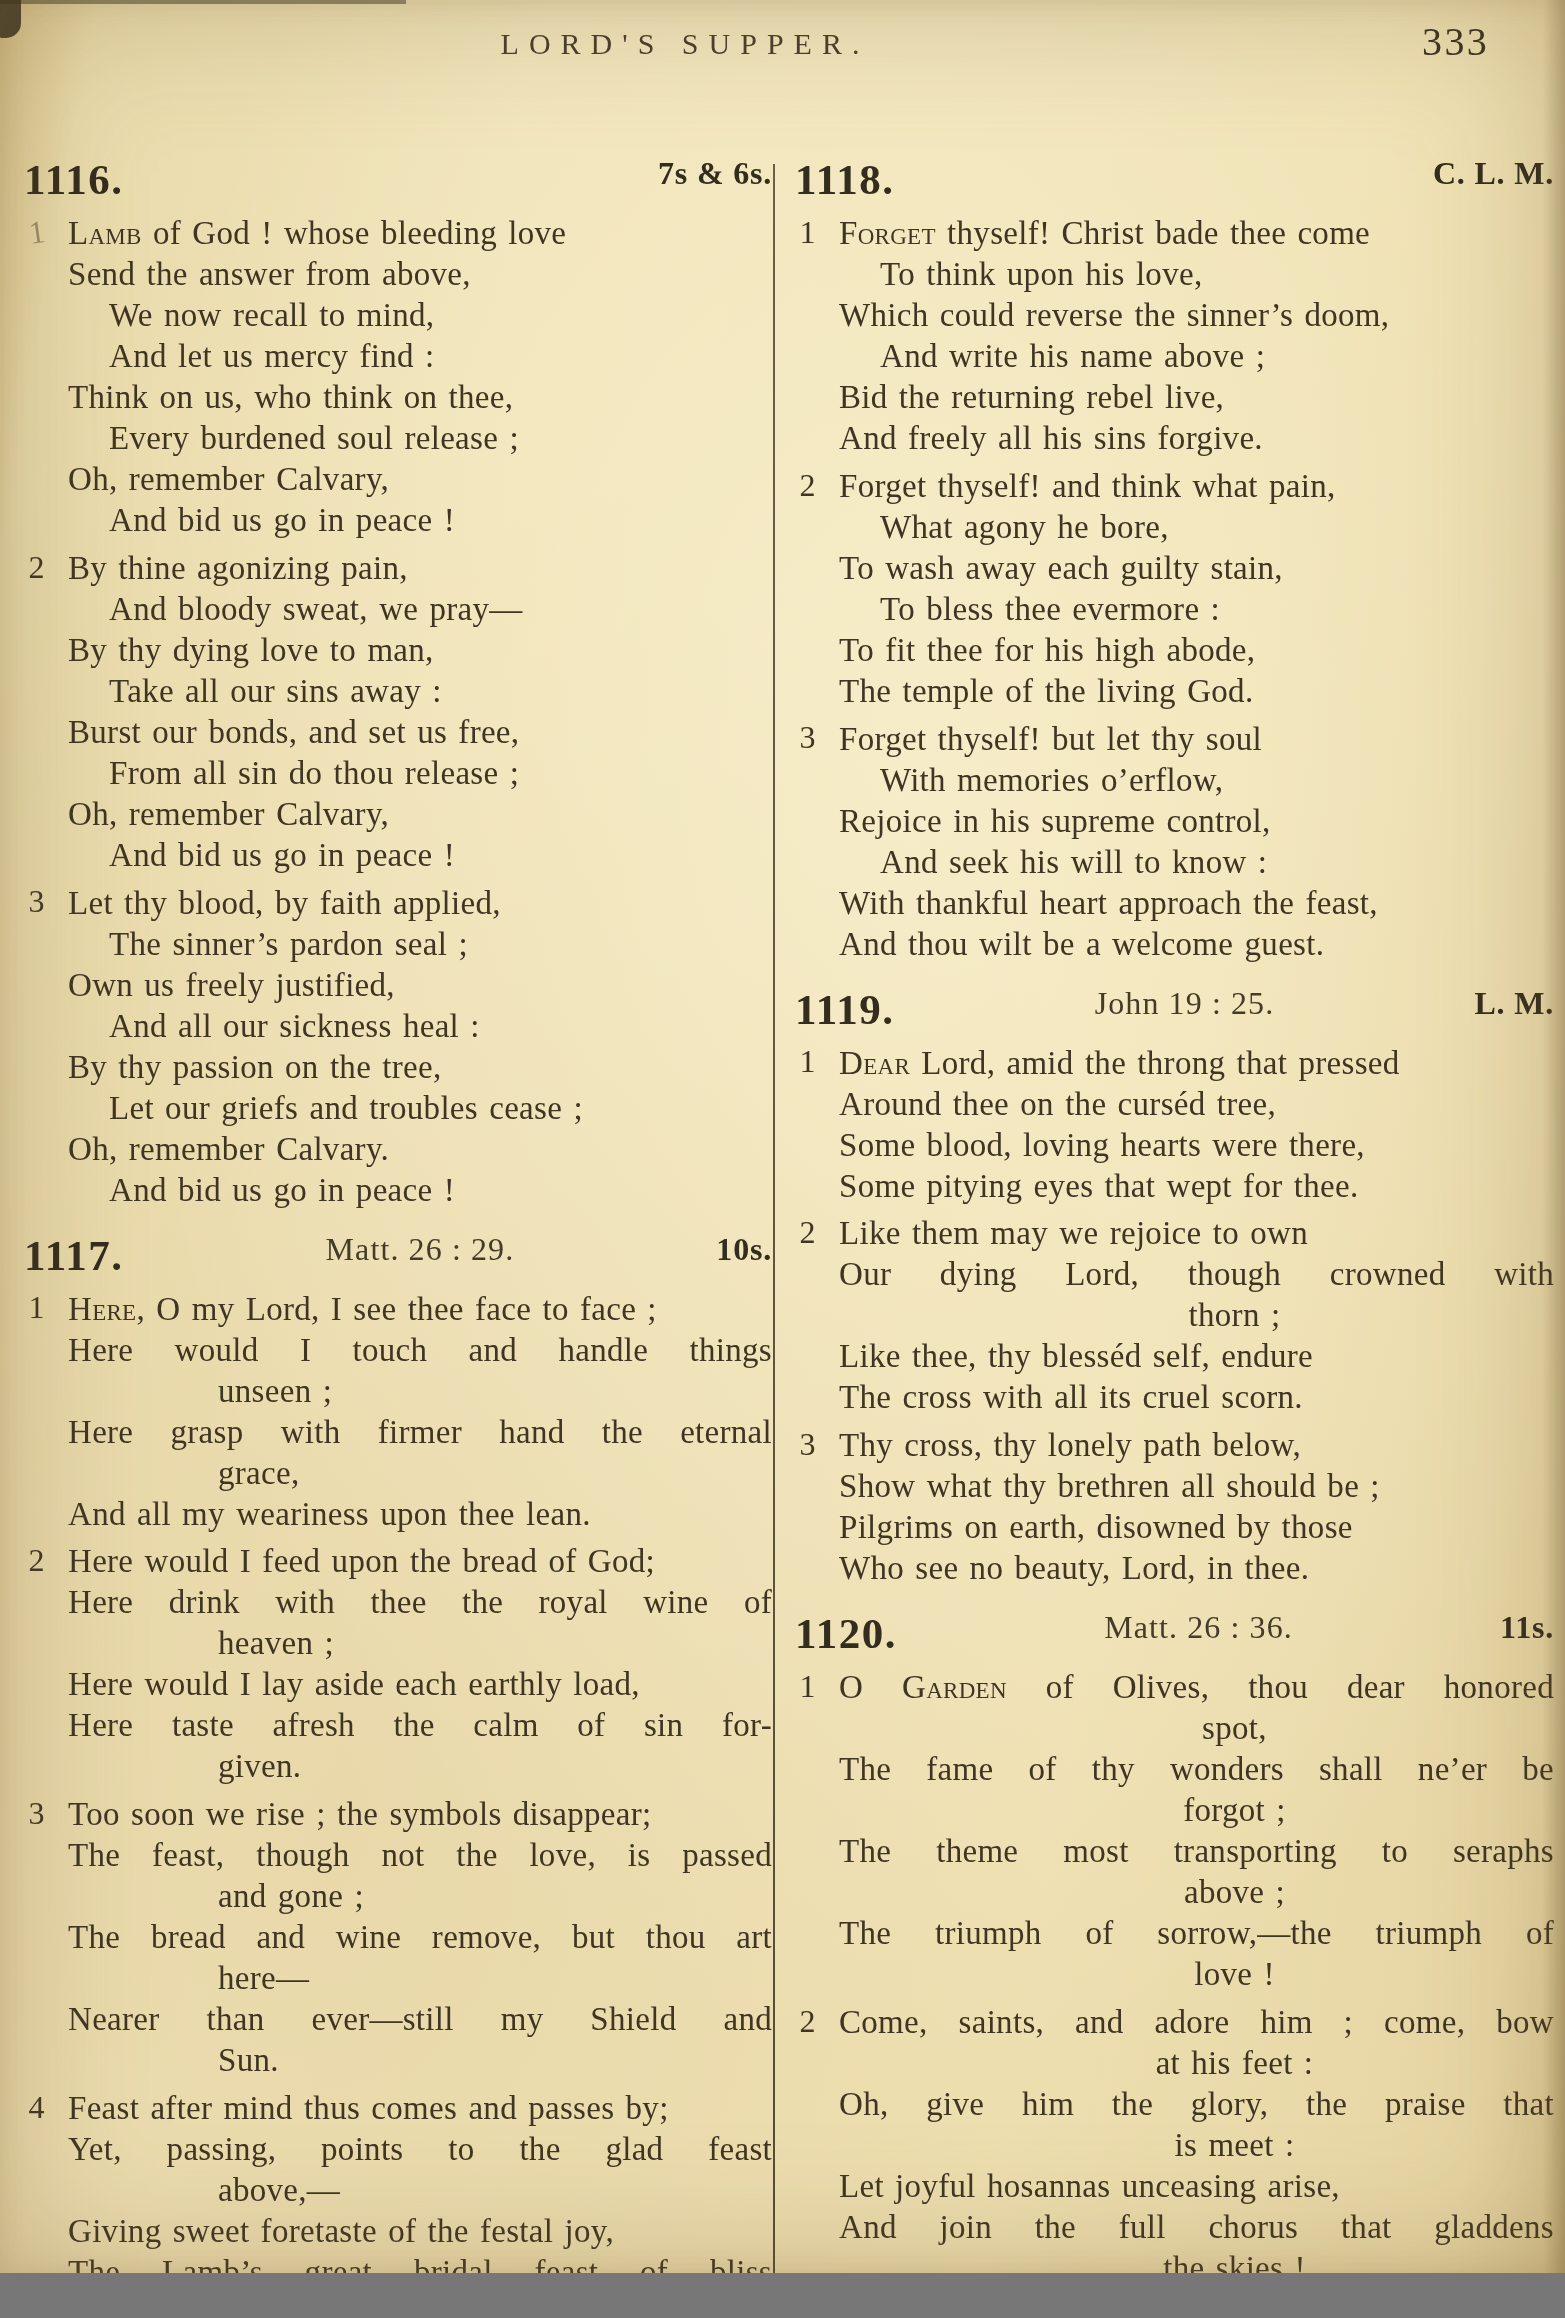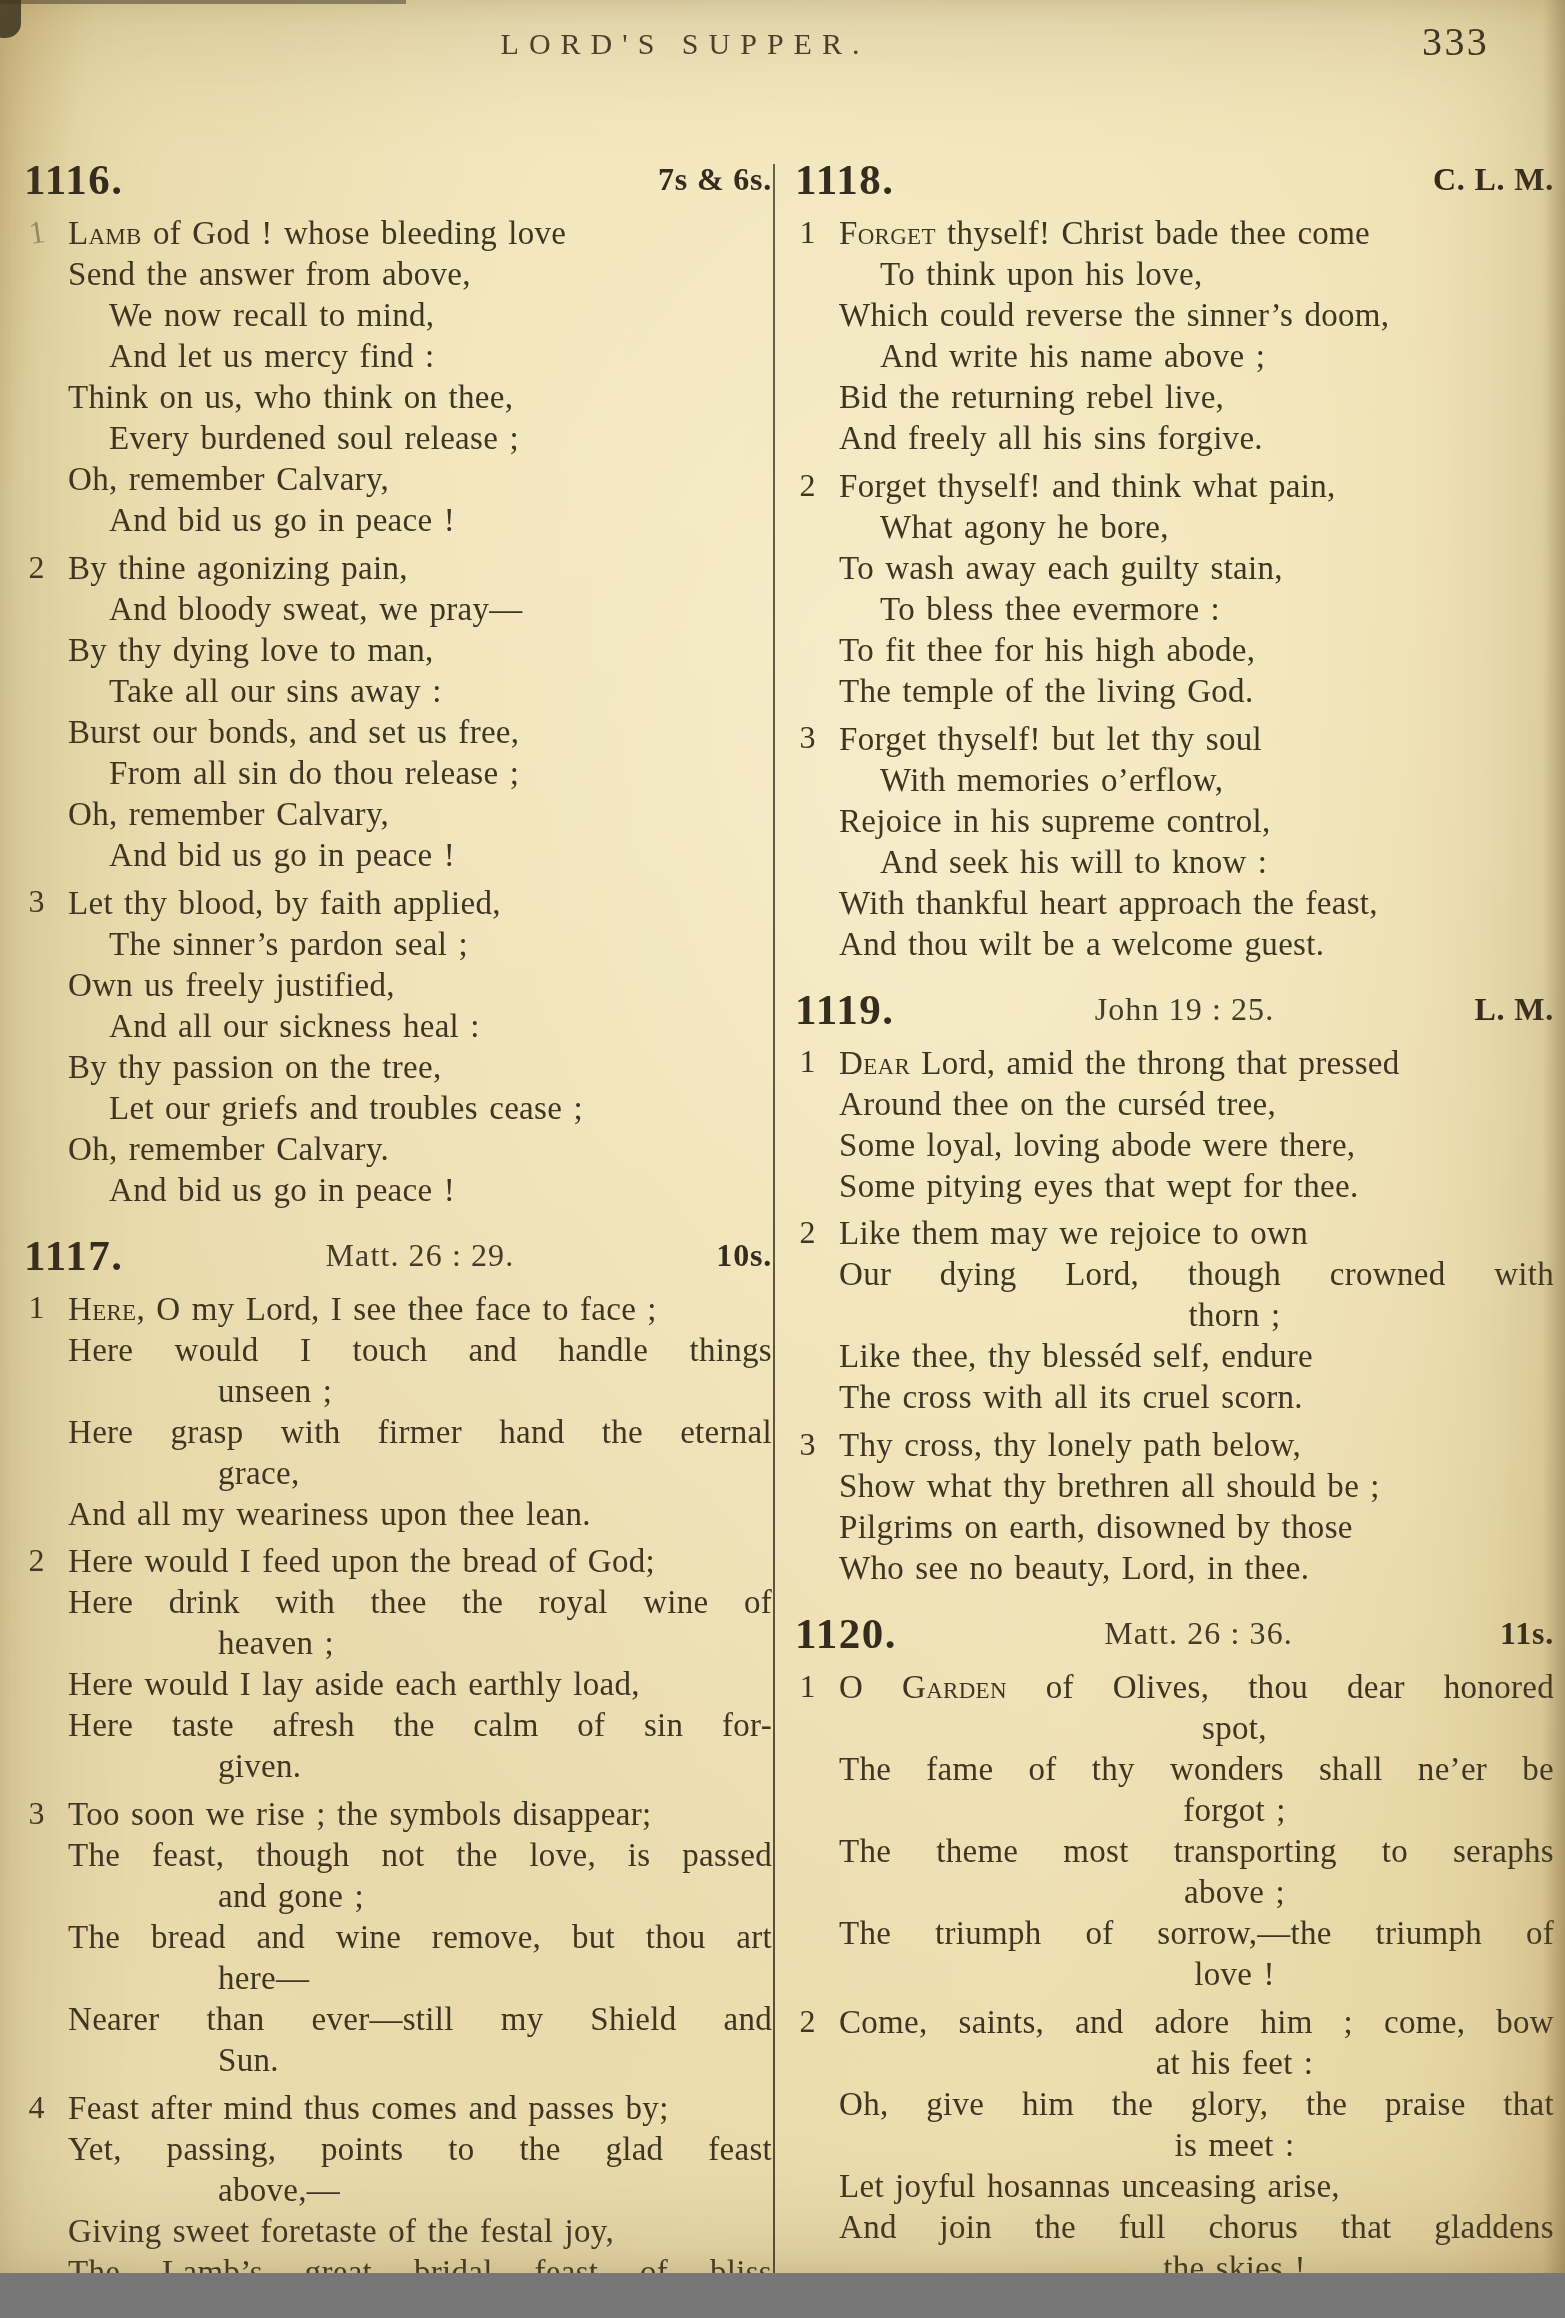--- a/index.html
+++ b/index.html
@@ -22,21 +22,21 @@
   .page-header{position:absolute;top:27px;left:685px;transform:translateX(-50%);
     font-size:30px;letter-spacing:10px;color:#473d2c;white-space:nowrap;}
   .page-number{position:absolute;top:18px;right:77px;font-size:40px;letter-spacing:2.3px;color:#3a3222;}
 
   .col{position:absolute;top:155px;}
   #col-left{left:24px;width:748px;}
   #col-right{left:795px;width:759px;}
   .rule{position:absolute;left:773px;top:164px;height:2155px;width:2.3px;
     background:linear-gradient(#5c4f39,#443a28);opacity:.9;}
 
-  .hymn-head{display:flex;align-items:center;margin:20px 0 9px;}
+  .hymn-head{display:flex;align-items:flex-start;margin:20px 0 9px;}
   .hymn-head.first{margin-top:0;}
   .hymn-num{font-size:43px;font-weight:bold;letter-spacing:1.5px;color:#342c1d;}
   .hymn-ref{flex:1;text-align:center;font-size:32px;letter-spacing:1.1px;color:#453b29;}
   .hymn-meter{font-size:32px;font-weight:bold;letter-spacing:0.8px;color:#342c1d;}
 
   .stanza{position:relative;padding-left:44px;margin-bottom:6.8px;}
   .stanza-num{position:absolute;left:4.6px;top:0.8px;font-size:32px;}
   .faded{opacity:.45;transform:rotate(-8deg);}
   .line{font-size:33px;line-height:41px;letter-spacing:0.3px;word-spacing:2.7px;white-space:nowrap;}
   .line.jst{white-space:normal;text-align:justify;text-align-last:justify;}
@@ -174,21 +174,21 @@
       </div>
       <div class="hymn-head">
         <span class="hymn-num">1119.</span>
         <span class="hymn-ref">John 19 : 25.</span>
         <span class="hymn-meter">L. M.</span>
       </div>
       <div class="stanza">
         <span class="stanza-num">1</span>
         <div class="line i0"><span class="sc">Dear</span><span> Lord, amid the throng that pressed</span></div>
         <div class="line i0"><span>Around thee on the curséd tree,</span></div>
-        <div class="line i0"><span>Some loyal, loving abode were there,</span></div>
+        <div class="line i0"><span>Some blood, loving hearts were there,</span></div>
         <div class="line i0"><span>Some pitying eyes that wept for thee.</span></div>
       </div>
       <div class="stanza">
         <span class="stanza-num">2</span>
         <div class="line i0"><span>Like them may we rejoice to own</span></div>
         <div class="line i0 jst"><span>Our dying Lord, though crowned with</span></div>
         <div class="line i2"><span>thorn ;</span></div>
         <div class="line i0"><span>Like thee, thy blesséd self, endure</span></div>
         <div class="line i0"><span>The cross with all its cruel scorn.</span></div>
       </div>

